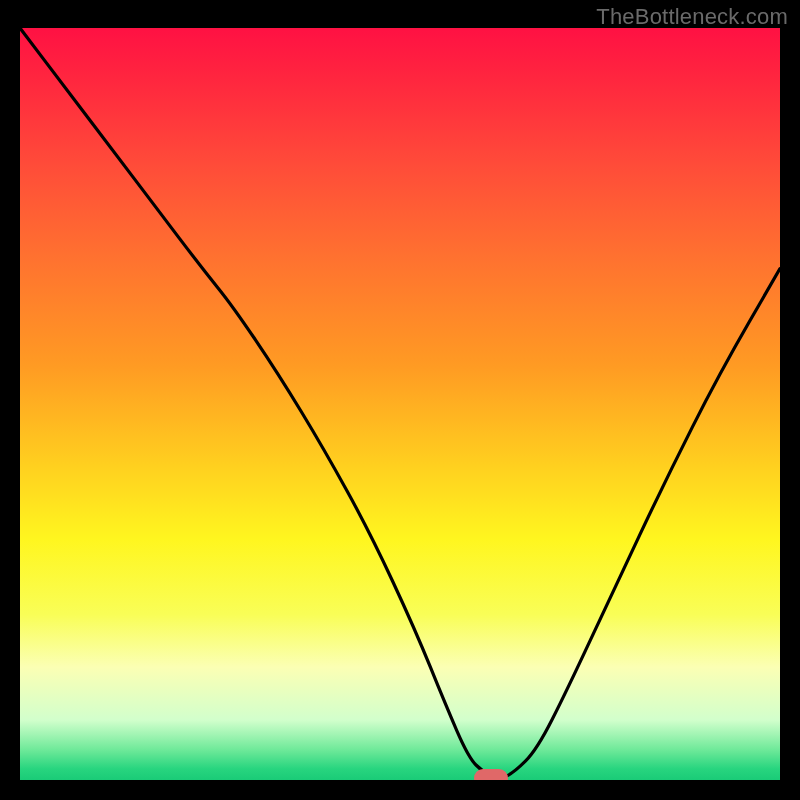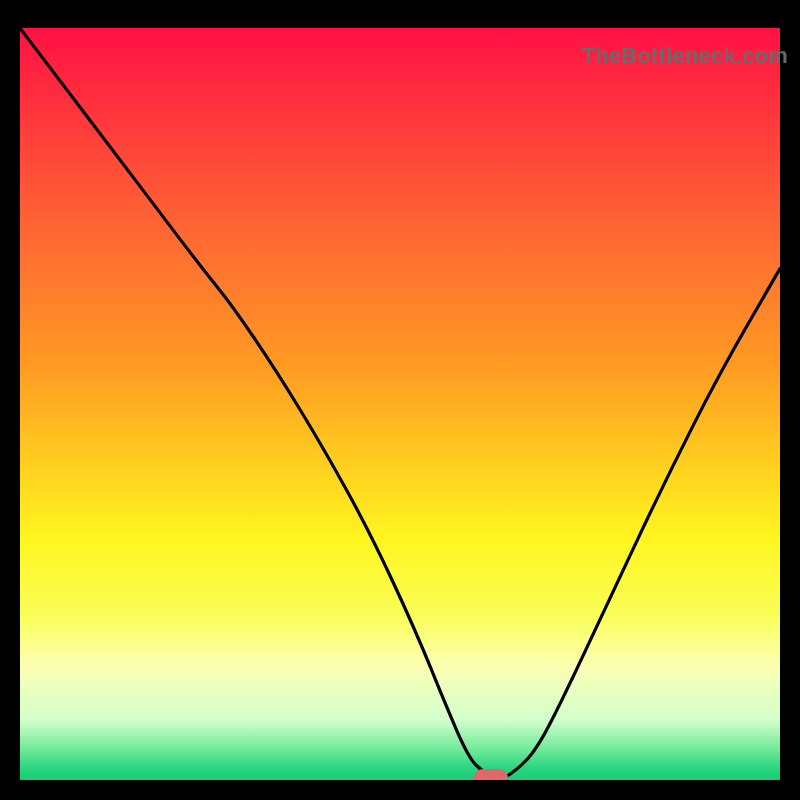--- a/index.html
+++ b/index.html
@@ -17,24 +17,23 @@
     height: 800px;
     background: #000;
   }
   .watermark {
     position: absolute;
     top: 4px;
     right: 12px;
     color: #6a6a6a;
     font-size: 22px;
     letter-spacing: 0.2px;
-    font-weight: 700;
+    font-weight: 400;
     z-index: 5;
     user-select: none;
-    margin-top: 39px;
   }
   .plot-area {
     position: absolute;
     left: 20px;
     top: 28px;
     width: 760px;
     height: 752px;
     overflow: hidden;
     
     background: linear-gradient(

